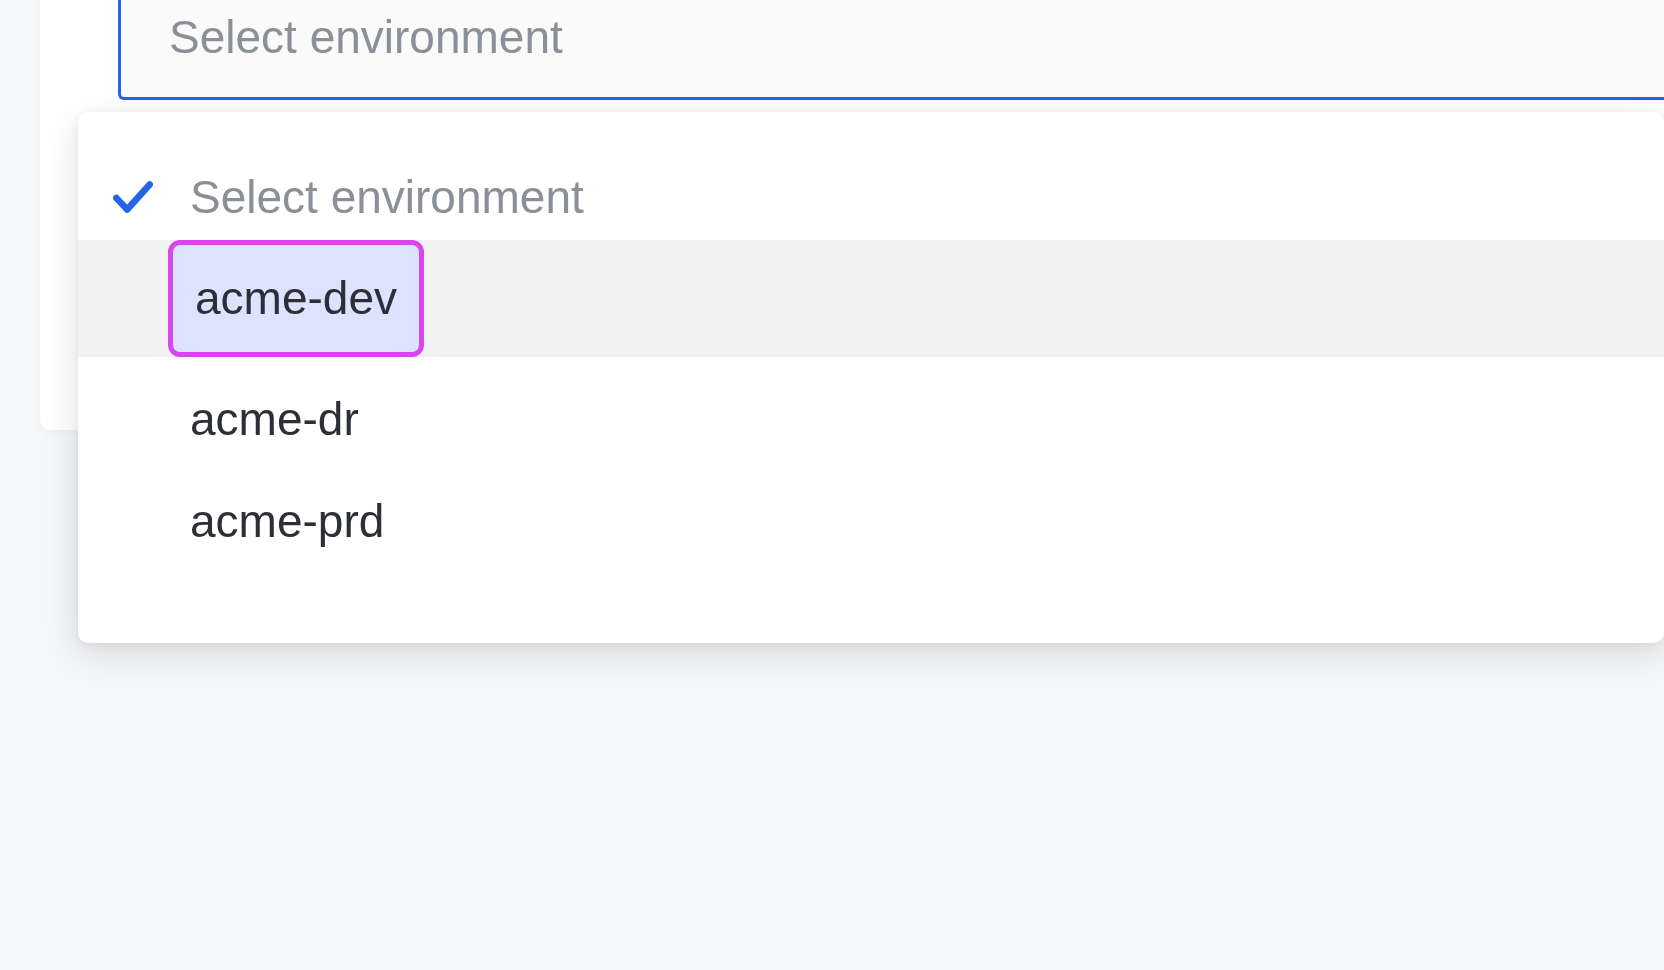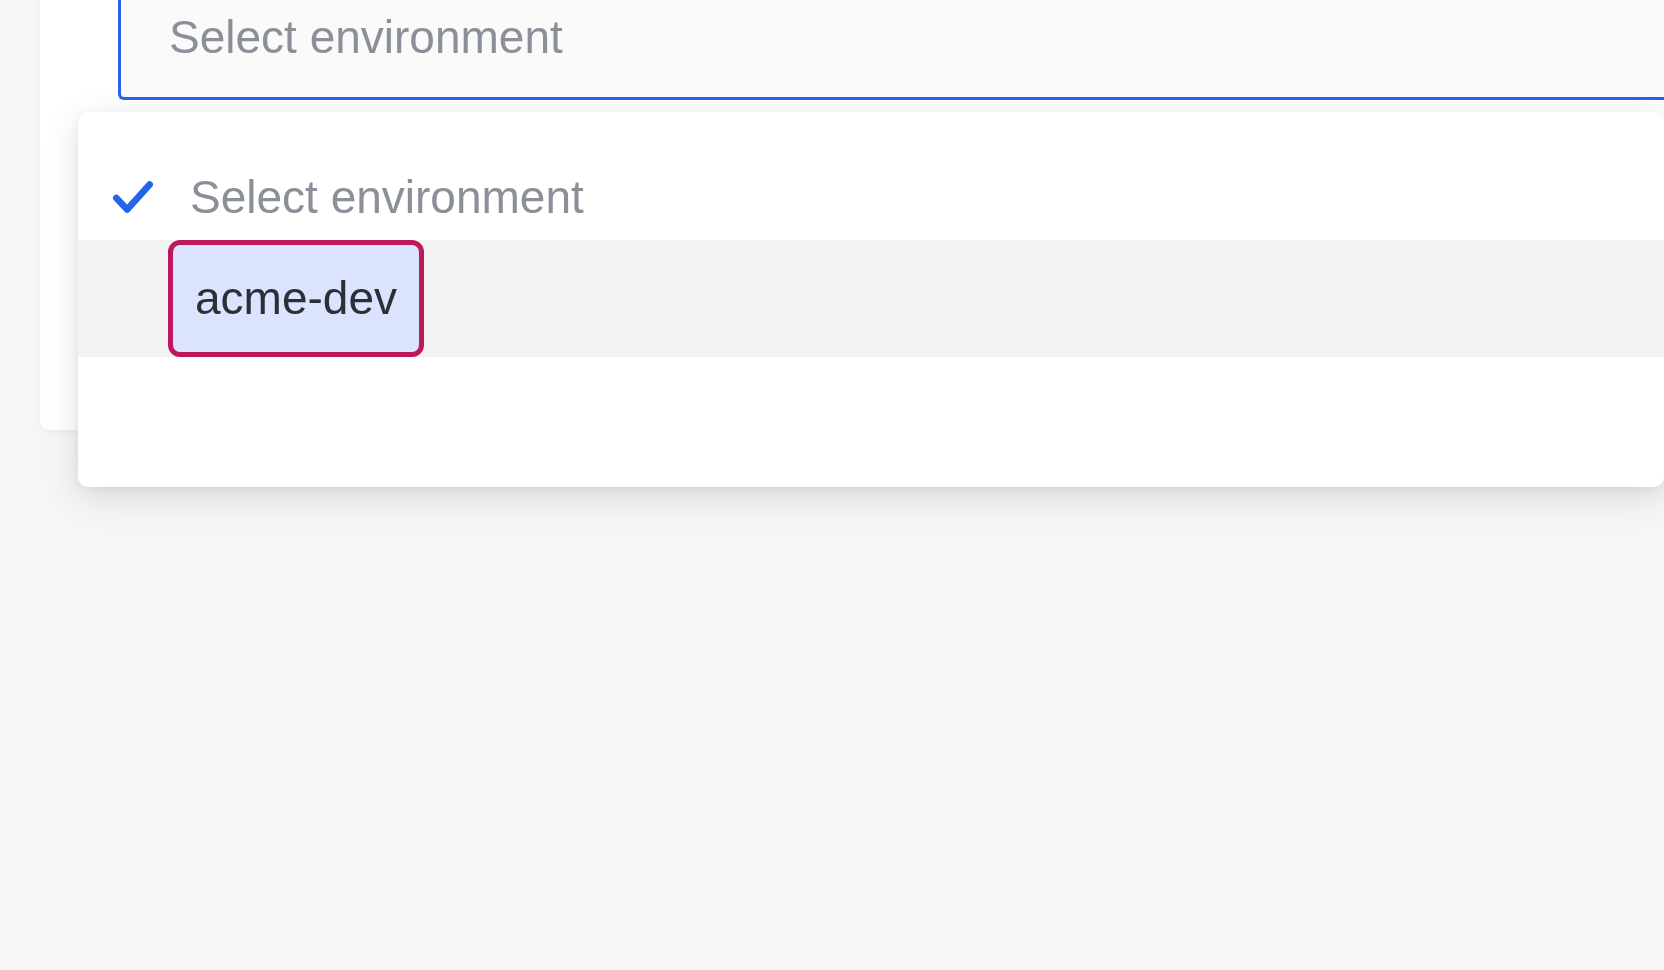--- a/index.html
+++ b/index.html
@@ -89,21 +89,21 @@
     .row-label.muted {
       color: #8a8f98;
       font-weight: 400;
     }
     .row-label.normal {
       color: #2c2f36;
     }
     .row-label.focused {
       color: #2c2f36;
       background: #dbe3ff;
-      border: 5px solid #be185d;
+      border: 5px solid #d946ef;
       border-radius: 12px;
       padding: 28px 22px;
       margin-left: -22px;
     }
     .spacer {
       height: 24px;
     }
   </style>
 </head>
 <body>
@@ -127,23 +127,31 @@
     <span class="row-label muted">Select environment</span>
   </div>
 
   <div class="dropdown-row hovered">
     <span class="check-slot"></span>
     <span class="row-label focused">acme-dev</span>
   </div>
 
   <div class="spacer"></div>
 
+  <div class="dropdown-row">
+    <span class="check-slot"></span>
+    <span class="row-label normal">acme-dr</span>
+  </div>
 
   <div class="spacer"></div>
 
+  <div class="dropdown-row">
+    <span class="check-slot"></span>
+    <span class="row-label normal">acme-prd</span>
+  </div>
 
   <div class="spacer"></div>
 
 
   <div class="spacer"></div>
 
 
 </div>
 
 </body></html>

